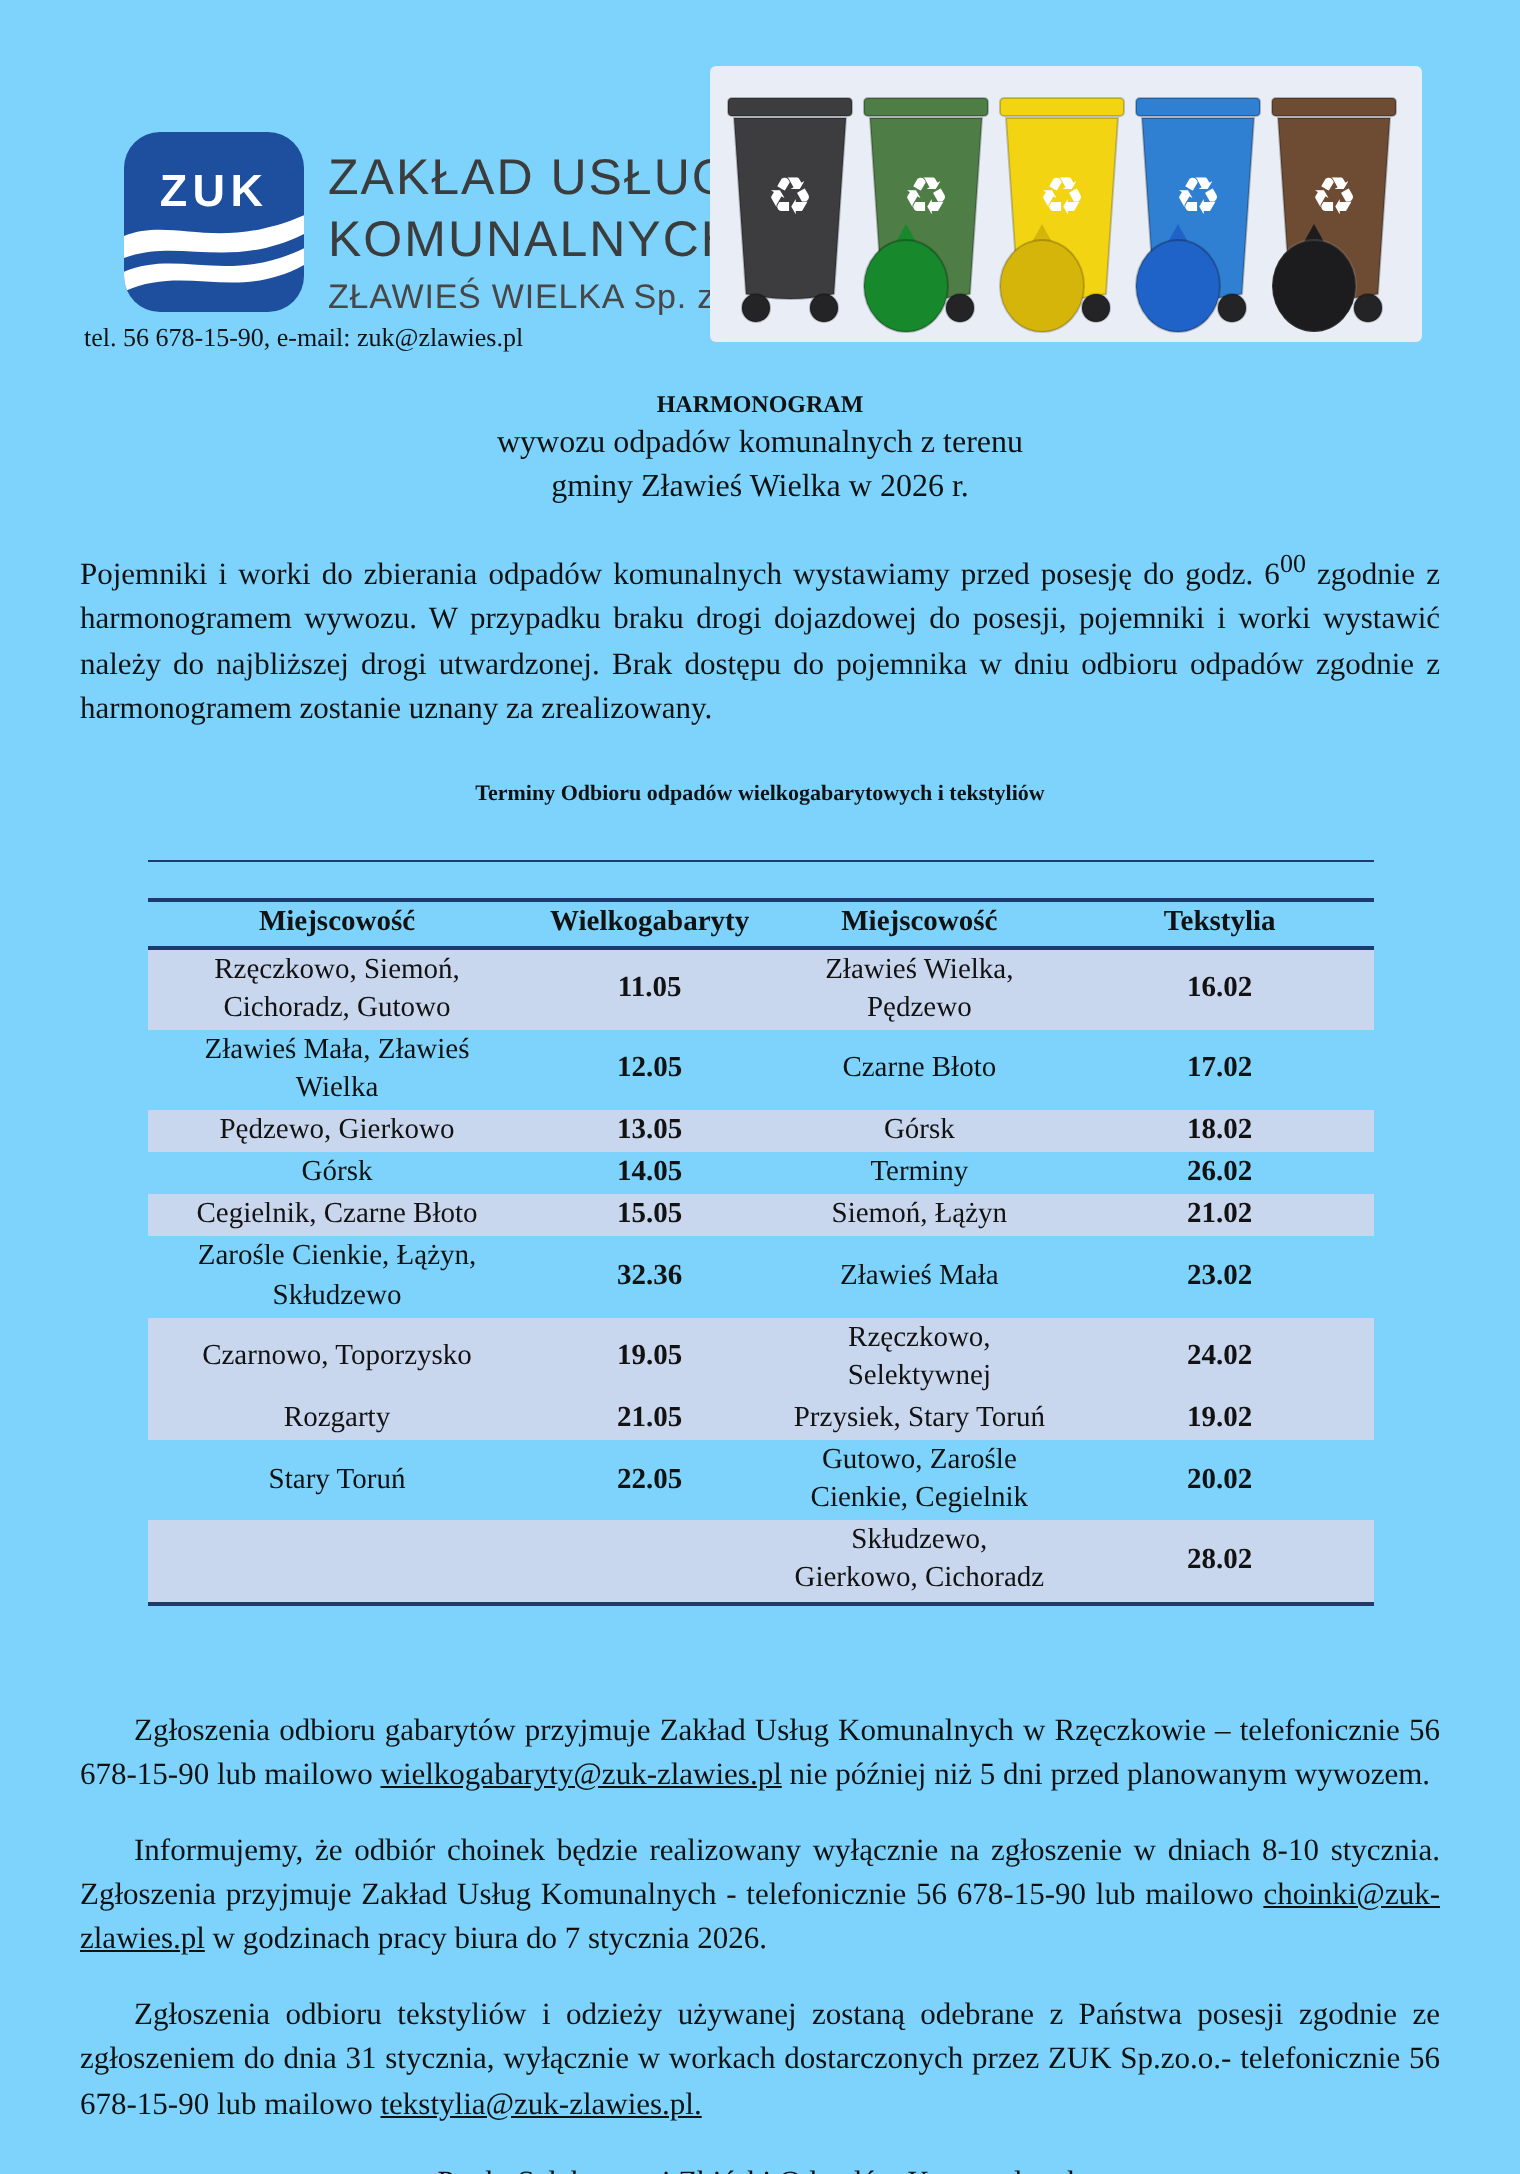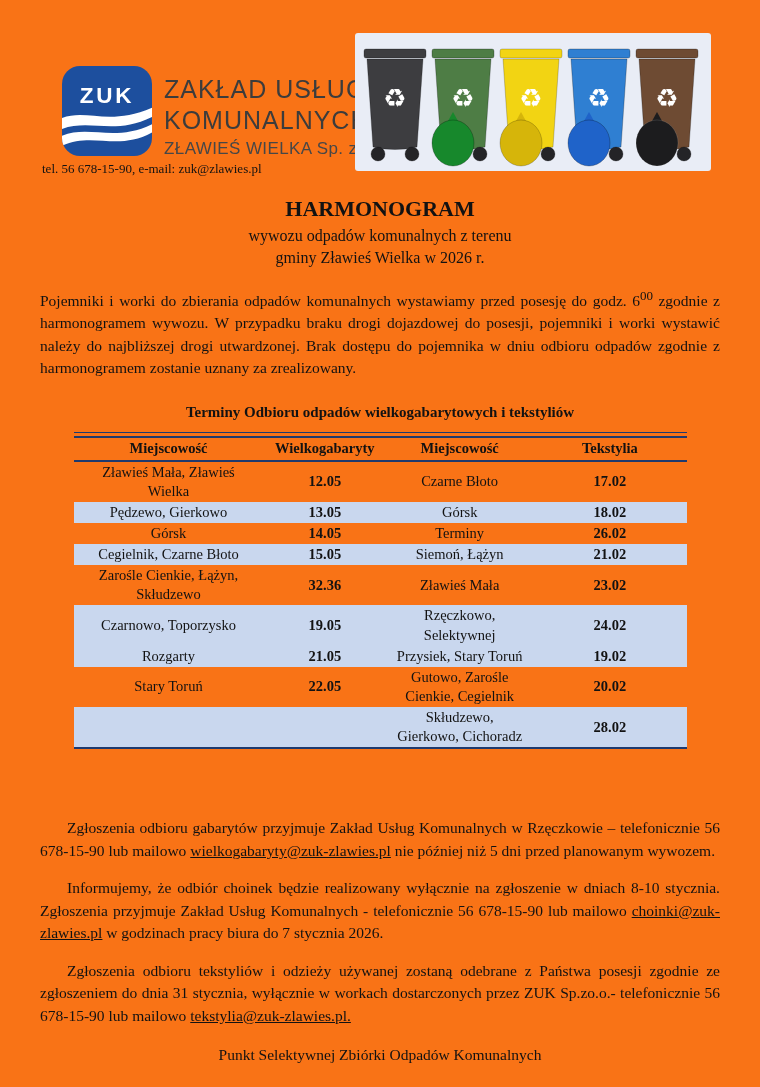--- a/index.html
+++ b/index.html
@@ -1,53 +1,53 @@
 <!DOCTYPE html>
 <html><head>
 <meta charset="utf-8">
 <style>
   html,body{margin:0;padding:0;}
   body{
     width:760px;height:1087px;background:#ffffff;
     font-family:"Liberation Serif", serif;color:#121212;
     -webkit-font-smoothing:antialiased;
   }
-  .page{position:relative;width:760px;height:1087px;background:#f97316;overflow:hidden;}
+  .page{position:relative;width:760px;height:1087px;background:#7dd3fc;overflow:hidden;}
 
   
   .header{position:relative;height:192px;}
   .logo-wrap{position:absolute;left:62px;top:66px;width:90px;height:90px;}
   .brand-text{position:absolute;left:164px;top:74px;font-family:"Liberation Sans",sans-serif;color:#3c3c3c;}
   .brand-l1,.brand-l2{font-size:25px;line-height:1.22;letter-spacing:1px;font-weight:400;}
   .brand-l3{font-size:17px;margin-top:4px;letter-spacing:.4px;color:#474747;}
   .bins-wrap{position:absolute;left:355px;top:33px;width:356px;height:138px;}
   .contact-line{position:absolute;left:42px;top:161px;font-size:13px;text-align:right;}
 
   
   .title-block{text-align:center;margin-top:2px;line-height:1.4;font-size:16px;}
-  .title-main{font-weight:bold;font-size:22px;}
+  .title-main{font-weight:bold;font-size:12px;}
 
   
   .intro{margin:17px 40px 0 40px;font-size:15.5px;line-height:1.45;text-align:justify;}
   .intro sup{font-size:13px;}
 
   
-  .schedule-title{text-align:center;font-weight:bold;font-size:15px;margin-top:24px;}
-  .table-wrap{width:613px;margin:11px auto 0 auto;border-top:1.5px solid #1f3a6e;padding-top:3px;}
+  .schedule-title{text-align:center;font-weight:bold;font-size:11px;margin-top:24px;}
+  .table-wrap{width:613px;margin:27px auto 0 auto;border-top:1.5px solid #1f3a6e;padding-top:18px;}
   table.schedule{width:100%;border-collapse:collapse;border-top:2px solid #1f3a6e;border-bottom:2.5px solid #1f3a6e;font-size:14.5px;}
   table.schedule th{font-weight:bold;border-bottom:2px solid #1f3a6e;padding:2px 4px 3px 4px;text-align:center;}
   table.schedule td{text-align:center;padding:1px 8px;line-height:1.32;vertical-align:middle;}
   table.schedule tr.alt{background:#c9d7ee;}
   table.schedule td.date{font-weight:bold;}
   col.c1{width:31%;} col.c2{width:20%;} col.c3{width:24%;} col.c4{width:25%;}
 
   
   .notes{margin:0 40px;}
   .note{font-size:15.5px;line-height:1.45;text-align:justify;text-indent:27px;margin:15px 0 0 0;}
-  .note.first{margin-top:68px;}
+  .note.first{margin-top:52px;}
   .email{text-decoration:underline;cursor:pointer;}
 
   
   .pszok{text-align:center;font-size:15.5px;line-height:1.4;margin-top:17px;}
 </style>
 </head>
 <body>
 
 <div class="page">
 
@@ -157,20 +157,26 @@
         </colgroup>
       <thead>
         <tr>
           <th>Miejscowość</th>
           <th>Wielkogabaryty</th>
           <th>Miejscowość</th>
           <th>Tekstylia</th>
         </tr>
       </thead>
       <tbody>
+          <tr class="alt">
+            <td>Rzęczkowo, Siemoń, Cichoradz, Gutowo</td>
+            <td class="date">11.05</td>
+            <td>Zławieś Wielka, Pędzewo</td>
+            <td class="date">16.02</td>
+          </tr>
           <tr>
             <td>Zławieś Mała, Zławieś Wielka</td>
             <td class="date">12.05</td>
             <td>Czarne Błoto</td>
             <td class="date">17.02</td>
           </tr>
           <tr class="alt">
             <td>Pędzewo, Gierkowo</td>
             <td class="date">13.05</td>
             <td>Górsk</td>

